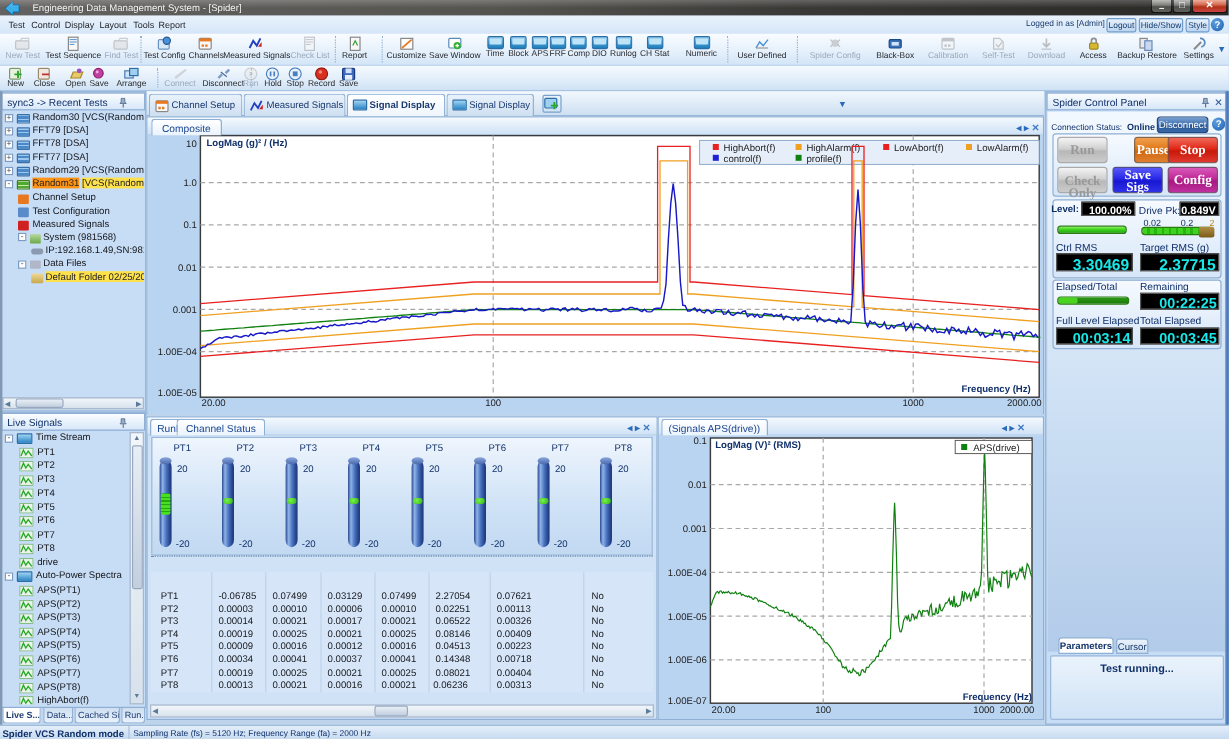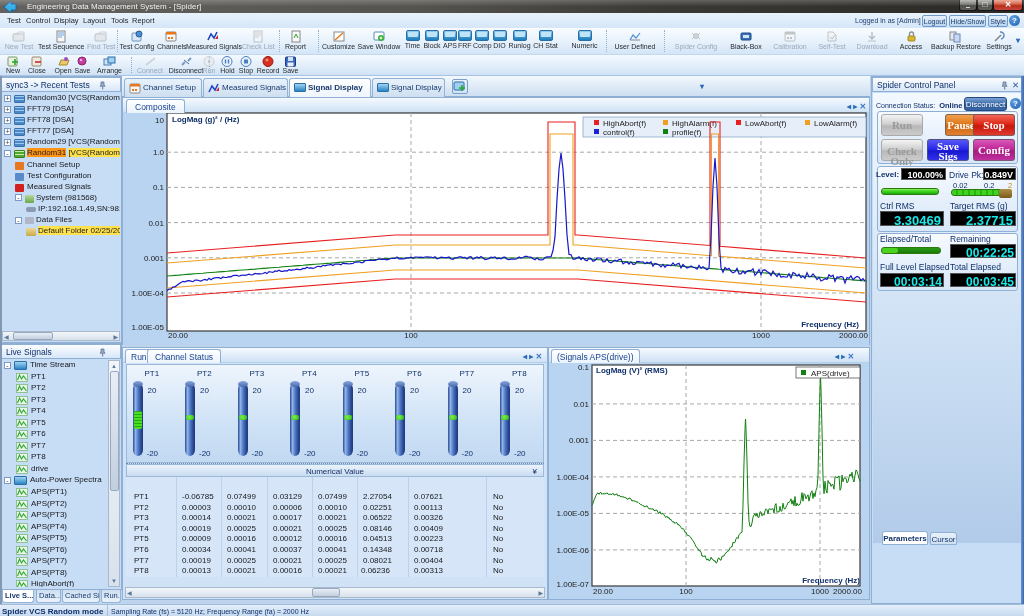--- a/index.html
+++ b/index.html
@@ -672,21 +672,20 @@
         <div class="mlabel" style="left:334.5px;top:84px">-20</div>
         <div class="mind" style="left:321.5px;top:50px"></div>
         <div class="mlabel" style="left:385.0px;top:4px">PT8</div>
         <div class="cyl" style="left:373.0px;top:18px"></div>
         <div class="cyltop" style="left:373.0px;top:16px"></div>
         <div class="mlabel" style="left:388.0px;top:21px">20</div>
         <div class="mlabel" style="left:387.0px;top:84px">-20</div>
         <div class="mind" style="left:374.0px;top:50px"></div>
       </div>
  <div class="abs" style="left:3px;top:115px;width:418px;height:1px;border-top:1px dotted #6a8ab0"></div>
- <div id="numhdr">Numerical Value<span class="abs" style="right:6px">¥</span></div>
  <div id="ntable">
         <div class="ncol" style="left:50px"></div>
         <div class="ncol" style="left:95px"></div>
         <div class="ncol" style="left:141px"></div>
         <div class="ncol" style="left:186px"></div>
         <div class="ncol" style="left:231px"></div>
         <div class="ncol" style="left:282px"></div>
         <div class="ncol" style="left:360px"></div>
         <div class="nrow" style="top:15.0px;left:0;right:0">
           <span class="abs" style="left:8px">PT1</span>
@@ -853,20 +852,23 @@
   <div class="greenbar" style="left:8px;top:154px;width:60px;background:linear-gradient(180deg,#2a9a14,#1a7a08)"></div>
   <div class="abs" style="left:9px;top:155px;width:16px;height:5px;border-radius:2px;background:#4ad41e"></div>
   <div class="blk" style="left:77px;top:151px;width:66px;height:14px;font-size:12px;padding:1px 1px 0 0">00:22:25</div>
   <div class="rlabel" style="left:7px;top:169px">Full Level Elapsed</div>
   <div class="rlabel" style="left:77px;top:169px">Total Elapsed</div>
   <div class="blk" style="left:7px;top:180px;width:64px;height:14px;font-size:12px;padding:1px 1px 0 0">00:03:14</div>
   <div class="blk" style="left:77px;top:180px;width:66px;height:14px;font-size:12px;padding:1px 1px 0 0">00:03:45</div>
  </div>
  <div class="abs" style="left:10px;top:454px;width:46px;height:14px;background:#fff;border:1px solid #8fb0d4;border-radius:3px 3px 0 0;font-weight:bold;font-size:8px;text-align:center;padding-top:2px;z-index:2">Parameters</div>
  <div class="abs" style="left:58px;top:455px;width:27px;height:13px;background:linear-gradient(180deg,#e9f2fb,#cedff0);border:1px solid #8fb0d4;border-radius:3px 3px 0 0;font-size:8px;text-align:center;padding-top:2px">Cursor</div>
+ <div class="abs" style="left:3px;top:469px;width:145px;height:54px;border:1px solid #9ab8da;border-radius:2px;background:linear-gradient(180deg,#eaf3fc,#cfe2f6);text-align:center">
+   <div style="margin-top:5px;font-weight:bold;font-size:9px;color:#10306a">Test running...</div>
+ </div>
 </div>
 <div class="abs" style="left:0;top:76px;width:2px;height:528px;background:#8098b4"></div>
 <div class="abs" style="left:1021px;top:76px;width:3px;height:528px;background:linear-gradient(90deg,#6a94d0,#3a68b0)"></div>
 
 <div id="statusbar" class="abs">
  <div class="abs" style="left:2px;top:2px;font-weight:bold">Spider VCS Random mode</div>
  <div class="abs" style="left:107px;top:0;width:1px;height:12px;border-left:1px solid #a8c0dc"></div>
  <div class="abs" style="left:111px;top:2.5px;font-size:7px">Sampling Rate (fs) = 5120 Hz; Frequency Range (fa) =  2000 Hz</div>
 </div>
 </div>

